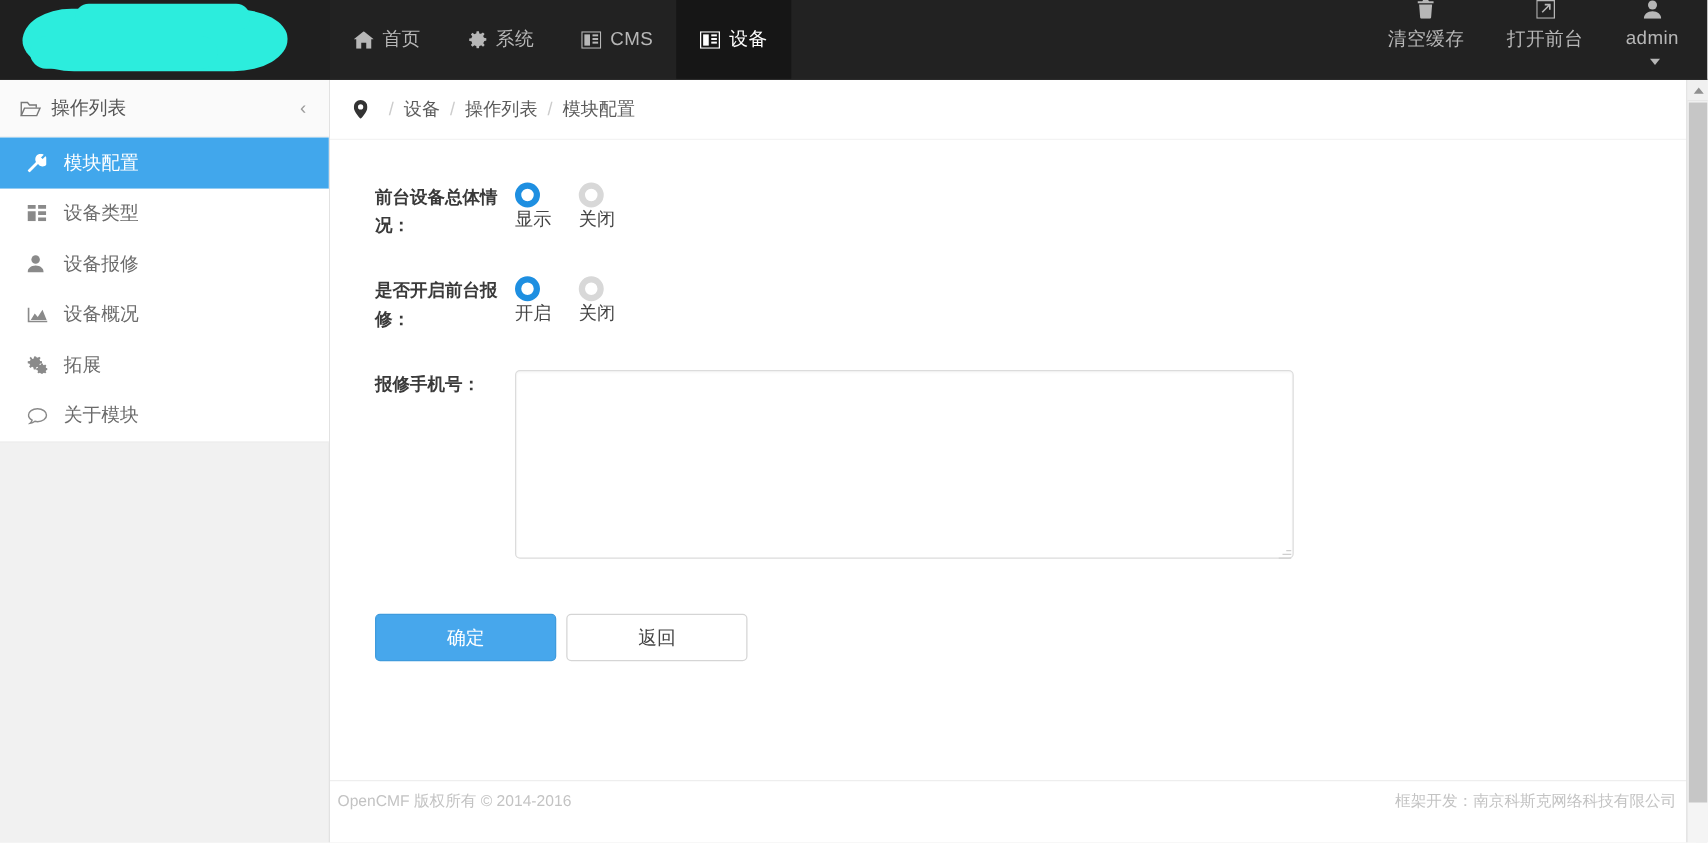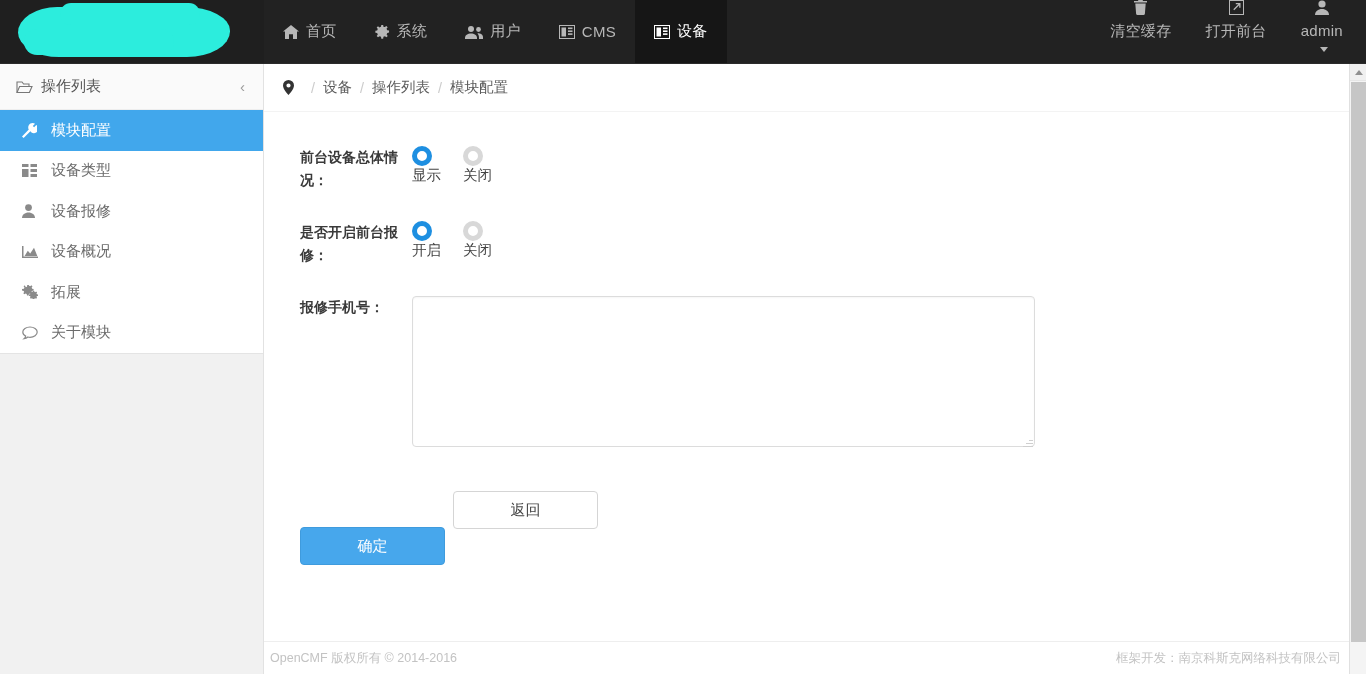--- a/index.html
+++ b/index.html
@@ -224,33 +224,32 @@
     font-size: 15px;
     display: inline-flex; align-items: center; justify-content: center;
     cursor: pointer;
     user-select: none;
     border: 1px solid transparent;
   }
   .btn-primary {
     background: #47a7ec;
     border-color: #3f9bdd;
     color: #ffffff;
-    margin-top: 36px;
   }
   .btn-default {
     background: #ffffff;
     border-color: #d5d5d5;
     color: #444444;
     margin-left: 4px;
   }
 
   
   .footer {
     position: absolute;
-    left: 264px; bottom: 0;
+    left: 264px; bottom: 17px;
     width: 1093px; height: 33px;
     background: #ffffff;
     border-top: 1px solid #eeeeee;
     display: flex; align-items: center;
     padding: 0 16px 0 6px;
     font-size: 12.5px;
     color: #c3c3c3;
   }
   .footer .left { padding-left: 0; }
   .footer .right { margin-left: auto; }
@@ -314,31 +313,20 @@
 
       <div class="nav-item">
         <span class="ico">
           <svg width="15" height="15" viewBox="0 0 16 16">
               <path fill="#b7b7b7" d="M8 5a3 3 0 100 6 3 3 0 000-6zm7 4V7l-2-.3a5.6 5.6 0 00-.7-1.6l1.2-1.6-1.4-1.4-1.6 1.2A5.6 5.6 0 009 2.9L8.7 1h-2L6.4 2.9a5.6 5.6 0 00-1.6.7L3.2 2.4 1.8 3.8 3 5.4A5.6 5.6 0 002.3 7L.4 7.3v2L2.3 9.6c.2.6.4 1.1.7 1.6l-1.2 1.6 1.4 1.4 1.6-1.2c.5.3 1 .5 1.6.7l.3 1.9h2l.3-1.9c.6-.2 1.1-.4 1.6-.7l1.6 1.2 1.4-1.4-1.2-1.6c.3-.5.5-1 .7-1.6L15 9z"></path>
             </svg>
         </span>
         <span>系统</span>
       </div>
 
-      <div class="nav-item">
-        <span class="ico">
-          <svg width="18" height="14" viewBox="0 0 18 14">
-              <circle cx="6" cy="4" r="3" fill="#b7b7b7"></circle>
-              <circle cx="13.5" cy="4.5" r="2.4" fill="#b7b7b7"></circle>
-              <path fill="#b7b7b7" d="M0 13c0-3 2.7-4.6 6-4.6S12 10 12 13v1H0v-1z"></path>
-              <path fill="#b7b7b7" d="M12.6 8.2c3 0 5.4 1.3 5.4 3.8V14h-4v-1c0-2-.6-3.6-1.6-4.7z"></path>
-            </svg>
-        </span>
-        <span>用户</span>
-      </div>
 
       <div class="nav-item">
         <span class="ico">
           <svg width="16" height="14" viewBox="0 0 16 14">
               <rect x="0.5" y="0.5" width="15" height="13" fill="none" stroke="#b7b7b7"></rect>
               <rect x="2.5" y="2.5" width="4.5" height="9" fill="#b7b7b7"></rect>
               <rect x="9" y="2.5" width="4.5" height="1.6" fill="#b7b7b7"></rect>
               <rect x="9" y="5.4" width="4.5" height="1.6" fill="#b7b7b7"></rect>
               <rect x="9" y="8.3" width="4.5" height="1.6" fill="#b7b7b7"></rect>
             </svg>

